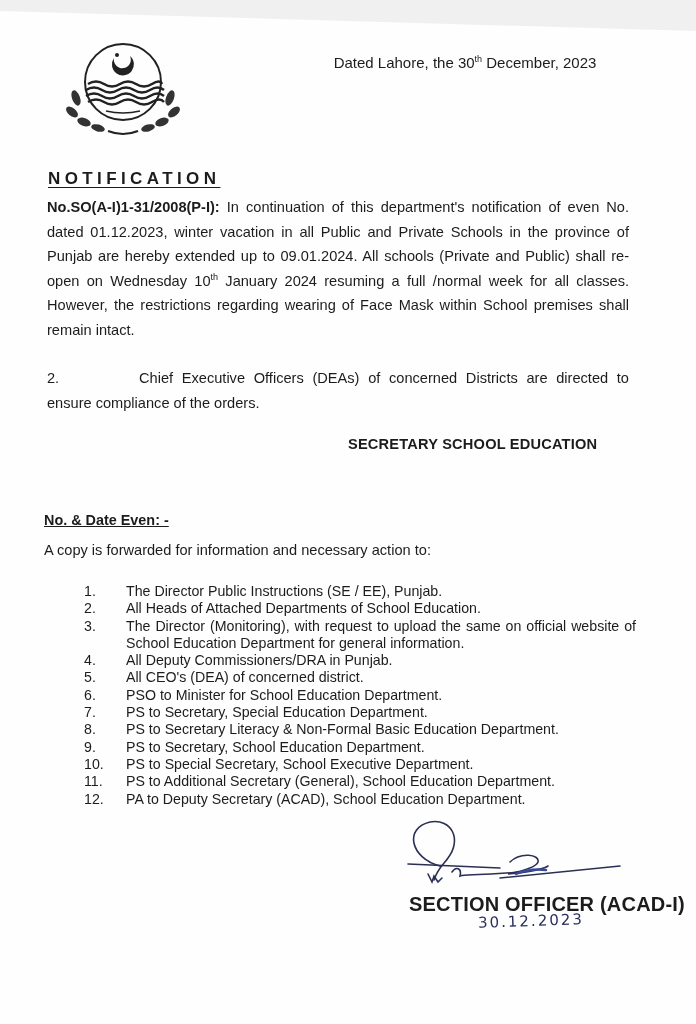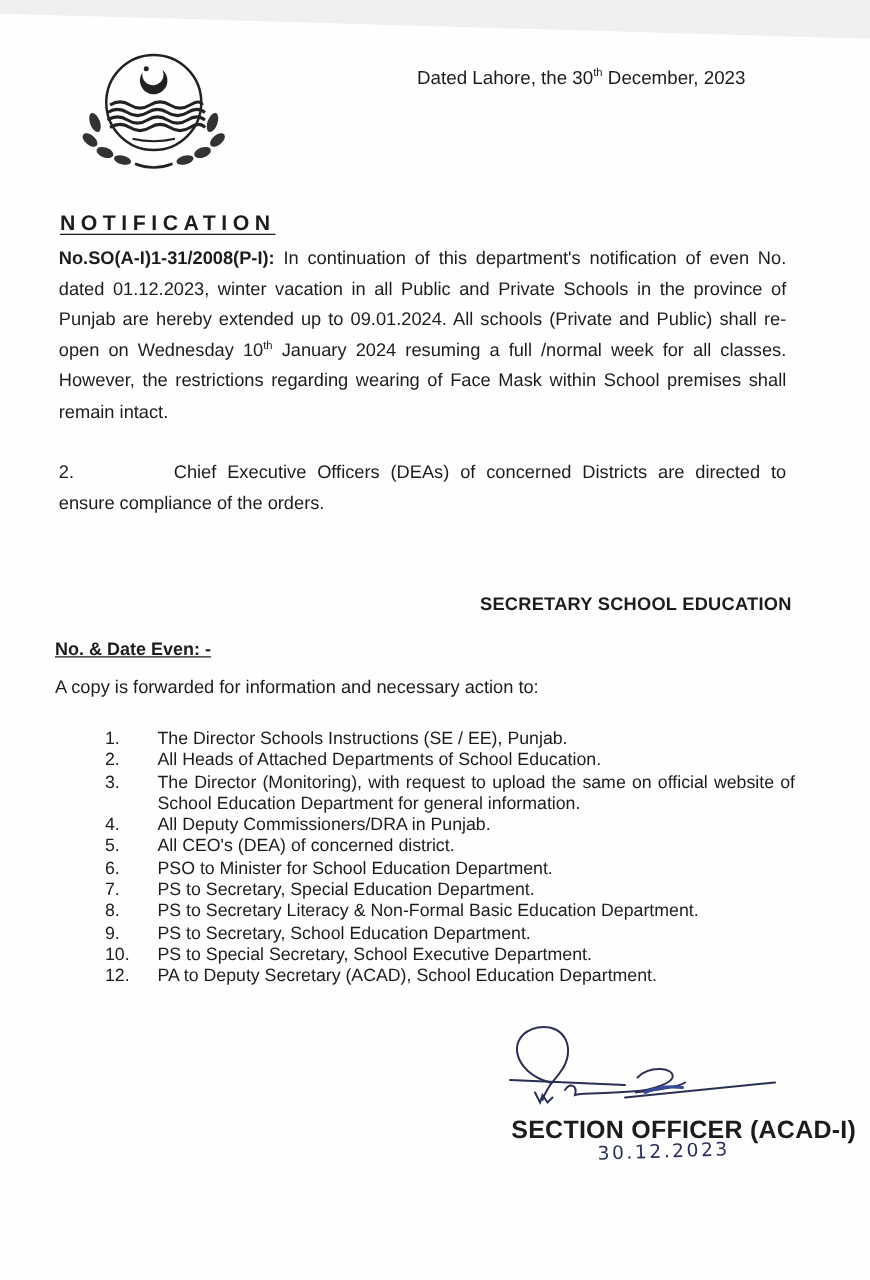--- a/index.html
+++ b/index.html
@@ -29,22 +29,22 @@
     .para {
       position: absolute; left: 47px; width: 582px;
       font-size: 14.6px; line-height: 24.5px; text-align: justify;
     }
     .para1 { top: 195px; }
     .para1 .ref { font-weight: bold; margin-top: 48px; }
     .para2 { top: 366px; }
     .para2 .num { display: inline-block; width: 92px; }
 
     .secretary {
-      position: absolute; left: 348px; top: 476px;
-      font-weight: bold; font-size: 14.6px; letter-spacing: 0.2px; margin-left: 36px;
+      position: absolute; left: 348px; top: 436px;
+      font-weight: bold; font-size: 14.6px; letter-spacing: 0.2px;
     }
     .even {
       position: absolute; left: 44px; top: 512px;
       font-weight: bold; font-size: 14.4px; text-decoration: underline;
     }
     .copy { position: absolute; left: 44px; top: 542px; font-size: 14.6px; }
 
     .cc-list { position: absolute; left: 76px; top: 583px; width: 560px; }
     .cc-row { display: flex; font-size: 14.2px; line-height: 17.3px; }
     .cc-row .n { width: 50px; text-align: left; padding-left: 8px; box-sizing: border-box; }
@@ -109,21 +109,21 @@
 <div class="para para2"><span class="num">2.</span><span>Chief Executive Officers (DEAs) of concerned Districts are directed to ensure compliance of the orders.</span></div>
 
 <div class="secretary">SECRETARY SCHOOL EDUCATION</div>
 
 <div class="even">No. &amp; Date Even: -</div>
 <div class="copy">A copy is forwarded for information and necessary action to:</div>
 
 <div class="cc-list">
   <div class="cc-row">
       <span class="n">1.</span>
-      <span class="t">The Director Schools Instructions (SE / EE), Punjab.</span>
+      <span class="t">The Director Public Instructions (SE / EE), Punjab.</span>
     </div>
   <div class="cc-row">
       <span class="n">2.</span>
       <span class="t">All Heads of Attached Departments of School Education.</span>
     </div>
   <div class="cc-row two">
       <span class="n">3.</span>
       <span class="t">The Director (Monitoring), with request to upload the same on official website of School Education Department for general information.</span>
     </div>
   <div class="cc-row">
@@ -148,20 +148,24 @@
     </div>
   <div class="cc-row">
       <span class="n">9.</span>
       <span class="t">PS to Secretary, School Education Department.</span>
     </div>
   <div class="cc-row">
       <span class="n">10.</span>
       <span class="t">PS to Special Secretary, School Executive Department.</span>
     </div>
   <div class="cc-row">
+      <span class="n">11.</span>
+      <span class="t">PS to Additional Secretary (General), School Education Department.</span>
+    </div>
+  <div class="cc-row">
       <span class="n">12.</span>
       <span class="t">PA to Deputy Secretary (ACAD), School Education Department.</span>
     </div>
 </div>
 
 <div class="signature">
   <svg width="240" height="80" viewBox="0 0 240 80">
     <g fill="none" stroke="#2b2f55" stroke-width="1.6" stroke-linecap="round">
       <path d="M40 48 C 10 40, 4 10, 30 4 C 52 0, 62 22, 48 40 C 44 46, 38 50, 34 62"></path>
       <path d="M8 46 L 100 50"></path>

